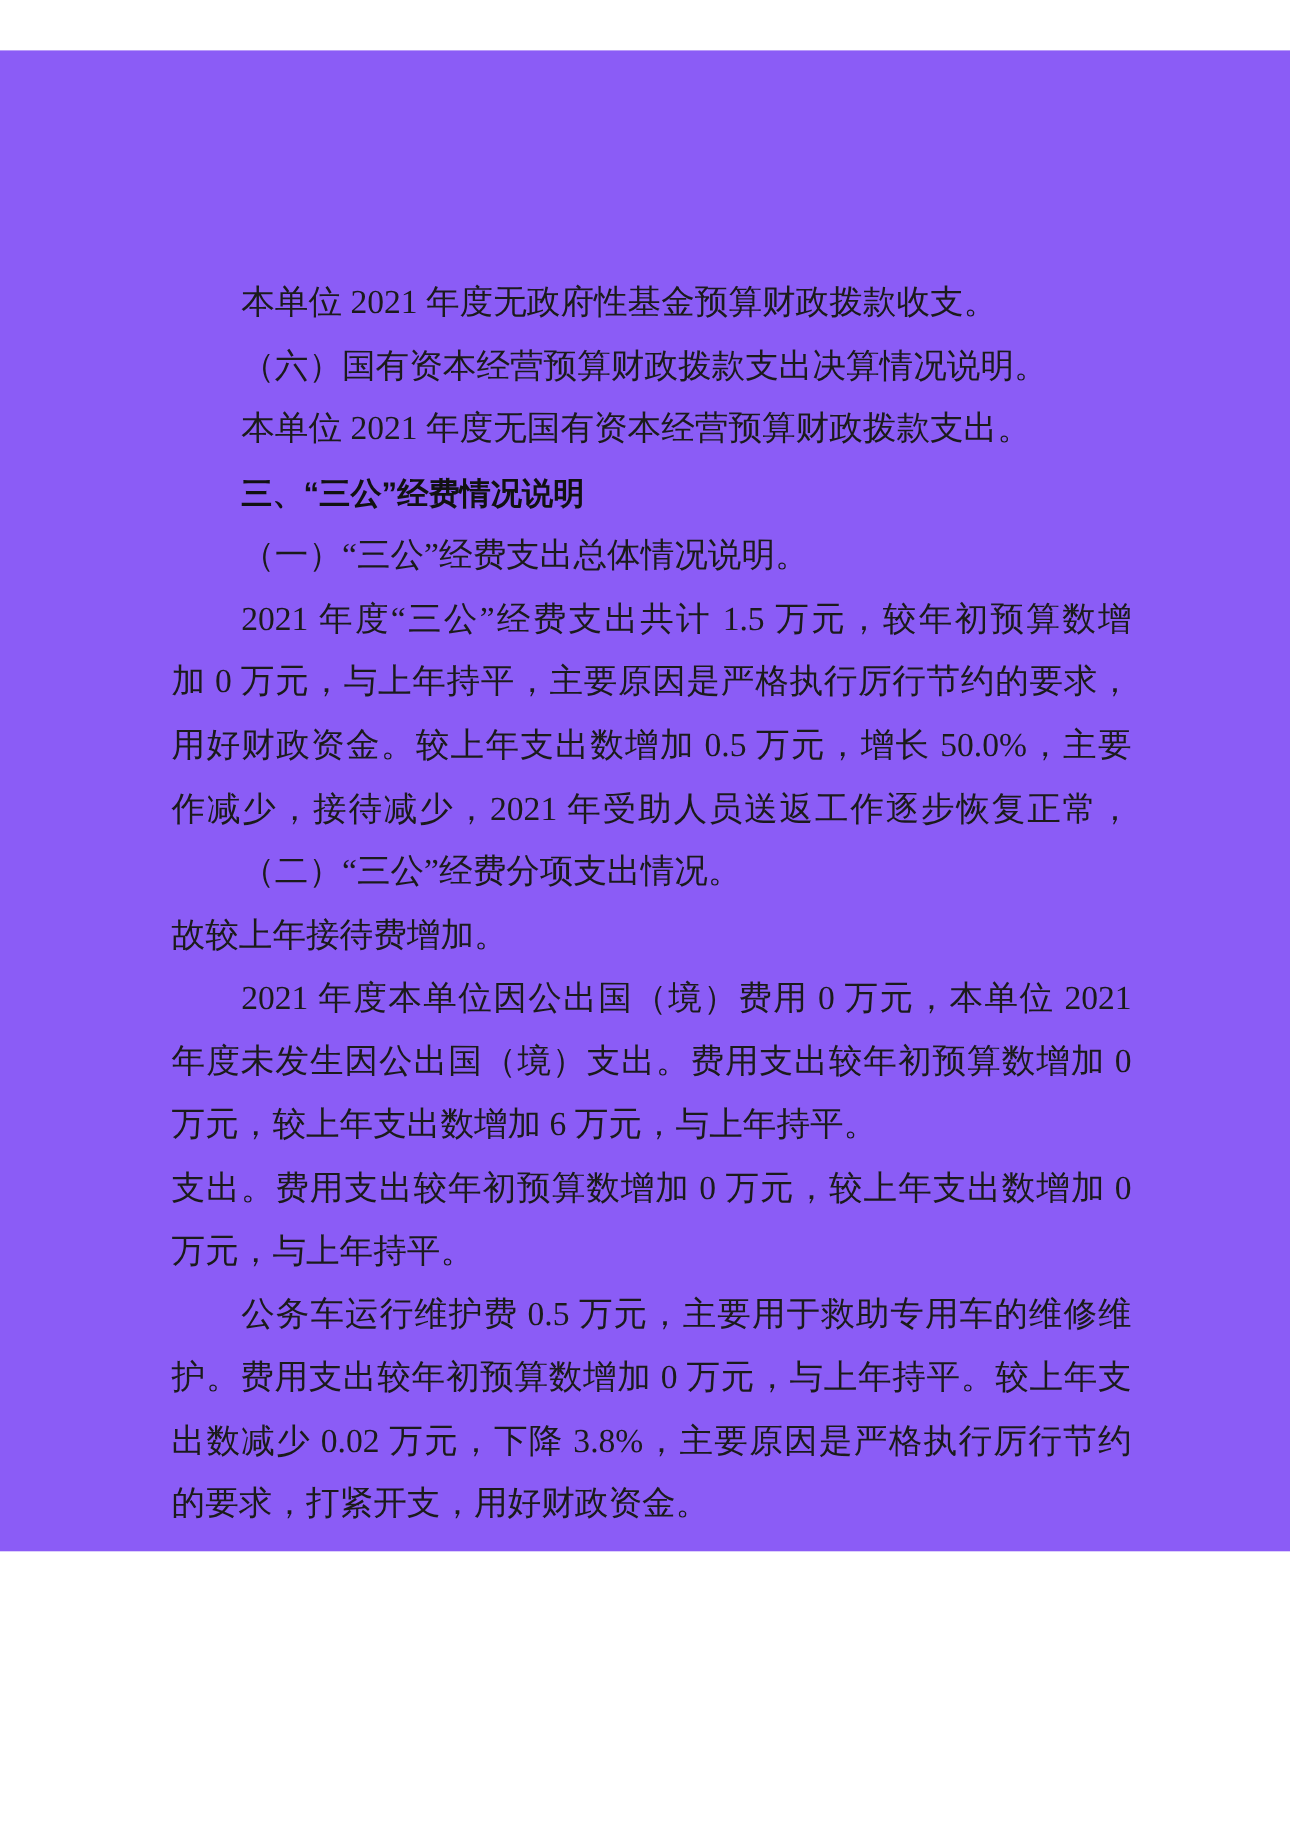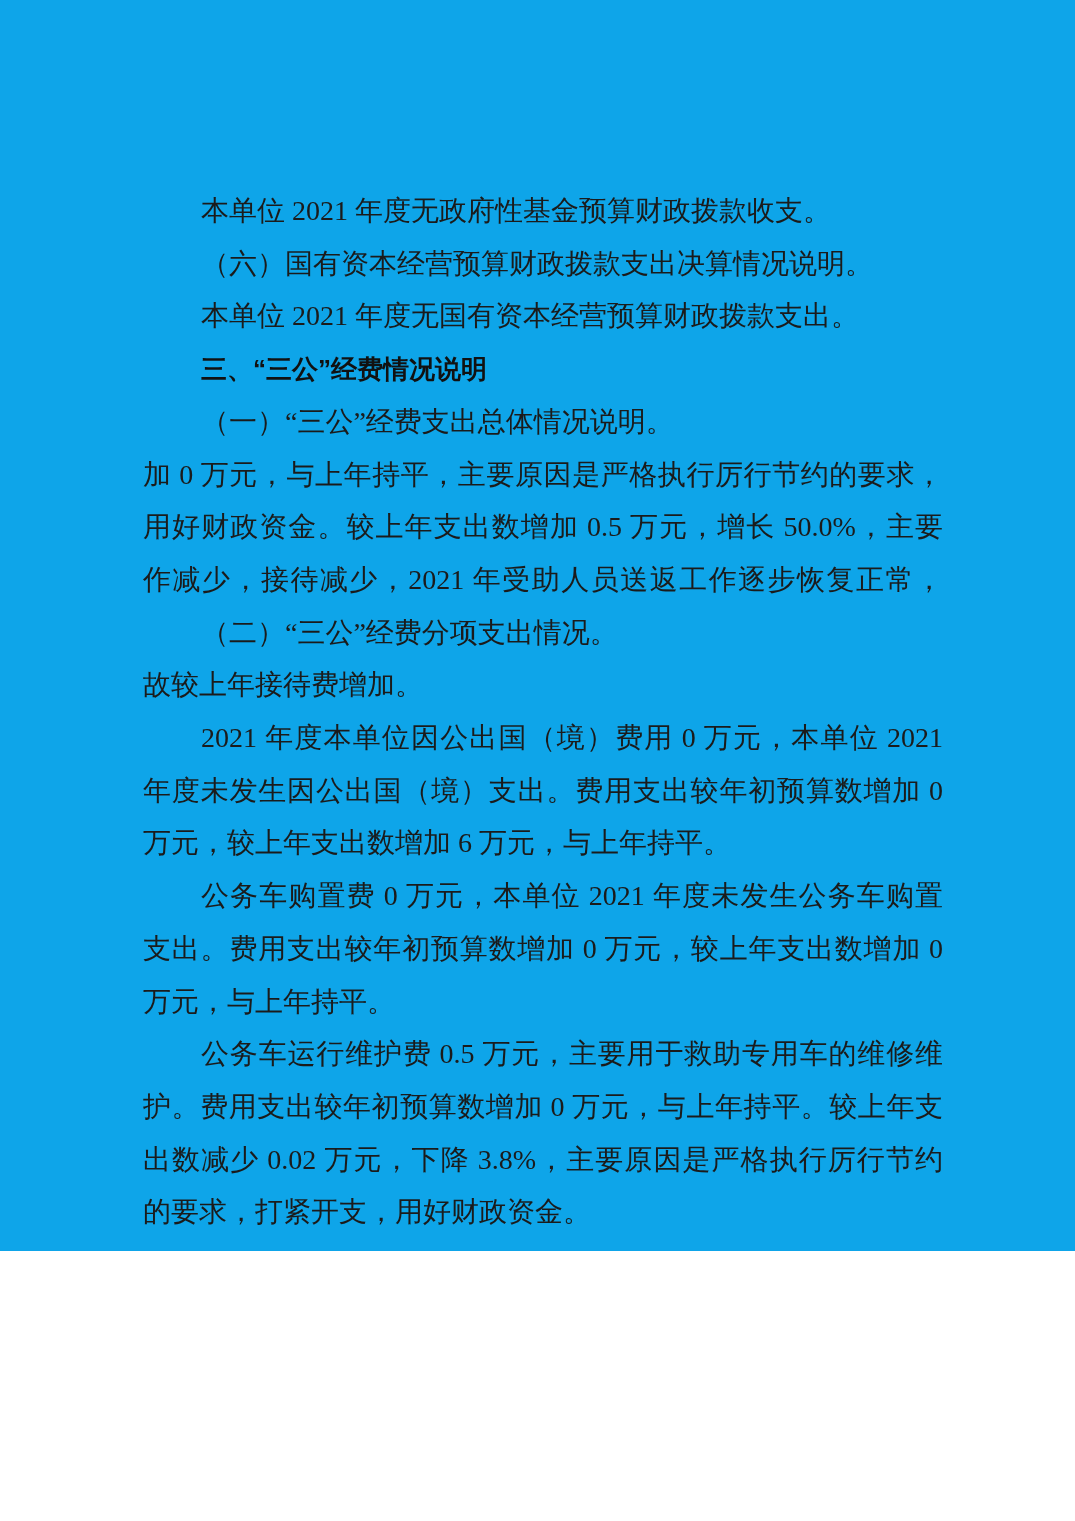--- a/index.html
+++ b/index.html
@@ -4,22 +4,23 @@
 <style>
   html, body {
     margin: 0;
     padding: 0;
     background: #ffffff;
   }
   .page {
     position: relative;
     width: 1075px;
     height: 1251px;
-    background: #0ea5e9;
+    background: #8b5cf6;
     overflow: hidden;
+    margin-top: 42px;
   }
   .content {
     position: absolute;
     left: 143px;
     top: 185px;
     width: 800px;
   }
   .ln {
     font-family: "Liberation Serif", "DejaVu Serif", serif;
     font-size: 28px;
@@ -50,32 +51,32 @@
   <div class="content">
 
     <div class="ln ind">本单位 2021 年度无政府性基金预算财政拨款收支。</div>
     <div class="ln ind">（六）国有资本经营预算财政拨款支出决算情况说明。</div>
     <div class="ln ind">本单位 2021 年度无国有资本经营预算财政拨款支出。</div>
 
     <h2 class="ln ind heading">三、“三公”经费情况说明</h2>
 
     <div class="ln ind">（一）“三公”经费支出总体情况说明。</div>
 
+    <div class="ln ind fill">2021 年度“三公”经费支出共计 1.5 万元，较年初预算数增</div>
     <div class="ln fill">加 0 万元，与上年持平，主要原因是严格执行厉行节约的要求，</div>
     <div class="ln fill">用好财政资金。较上年支出数增加 0.5 万元，增长 50.0%，主要</div>
     <div class="ln fill">作减少，接待减少，2021 年受助人员送返工作逐步恢复正常，</div>
     <div class="ln ind">（二）“三公”经费分项支出情况。</div>
 
     <div class="ln">故较上年接待费增加。</div>
 
     <div class="ln ind fill">2021 年度本单位因公出国（境）费用 0 万元，本单位 2021</div>
     <div class="ln fill">年度未发生因公出国（境）支出。费用支出较年初预算数增加 0</div>
     <div class="ln">万元，较上年支出数增加 6 万元，与上年持平。</div>
 
-    <div class="ln ind fill">公务车购置费 0 万元，本单位 2021 年度未发生公务车购置</div>
     <div class="ln fill">支出。费用支出较年初预算数增加 0 万元，较上年支出数增加 0</div>
     <div class="ln">万元，与上年持平。</div>
 
     <div class="ln ind fill">公务车运行维护费 0.5 万元，主要用于救助专用车的维修维</div>
     <div class="ln fill">护。费用支出较年初预算数增加 0 万元，与上年持平。较上年支</div>
     <div class="ln fill">出数减少 0.02 万元，下降 3.8%，主要原因是严格执行厉行节约</div>
     <div class="ln">的要求，打紧开支，用好财政资金。</div>
 
   </div>
 </div>

